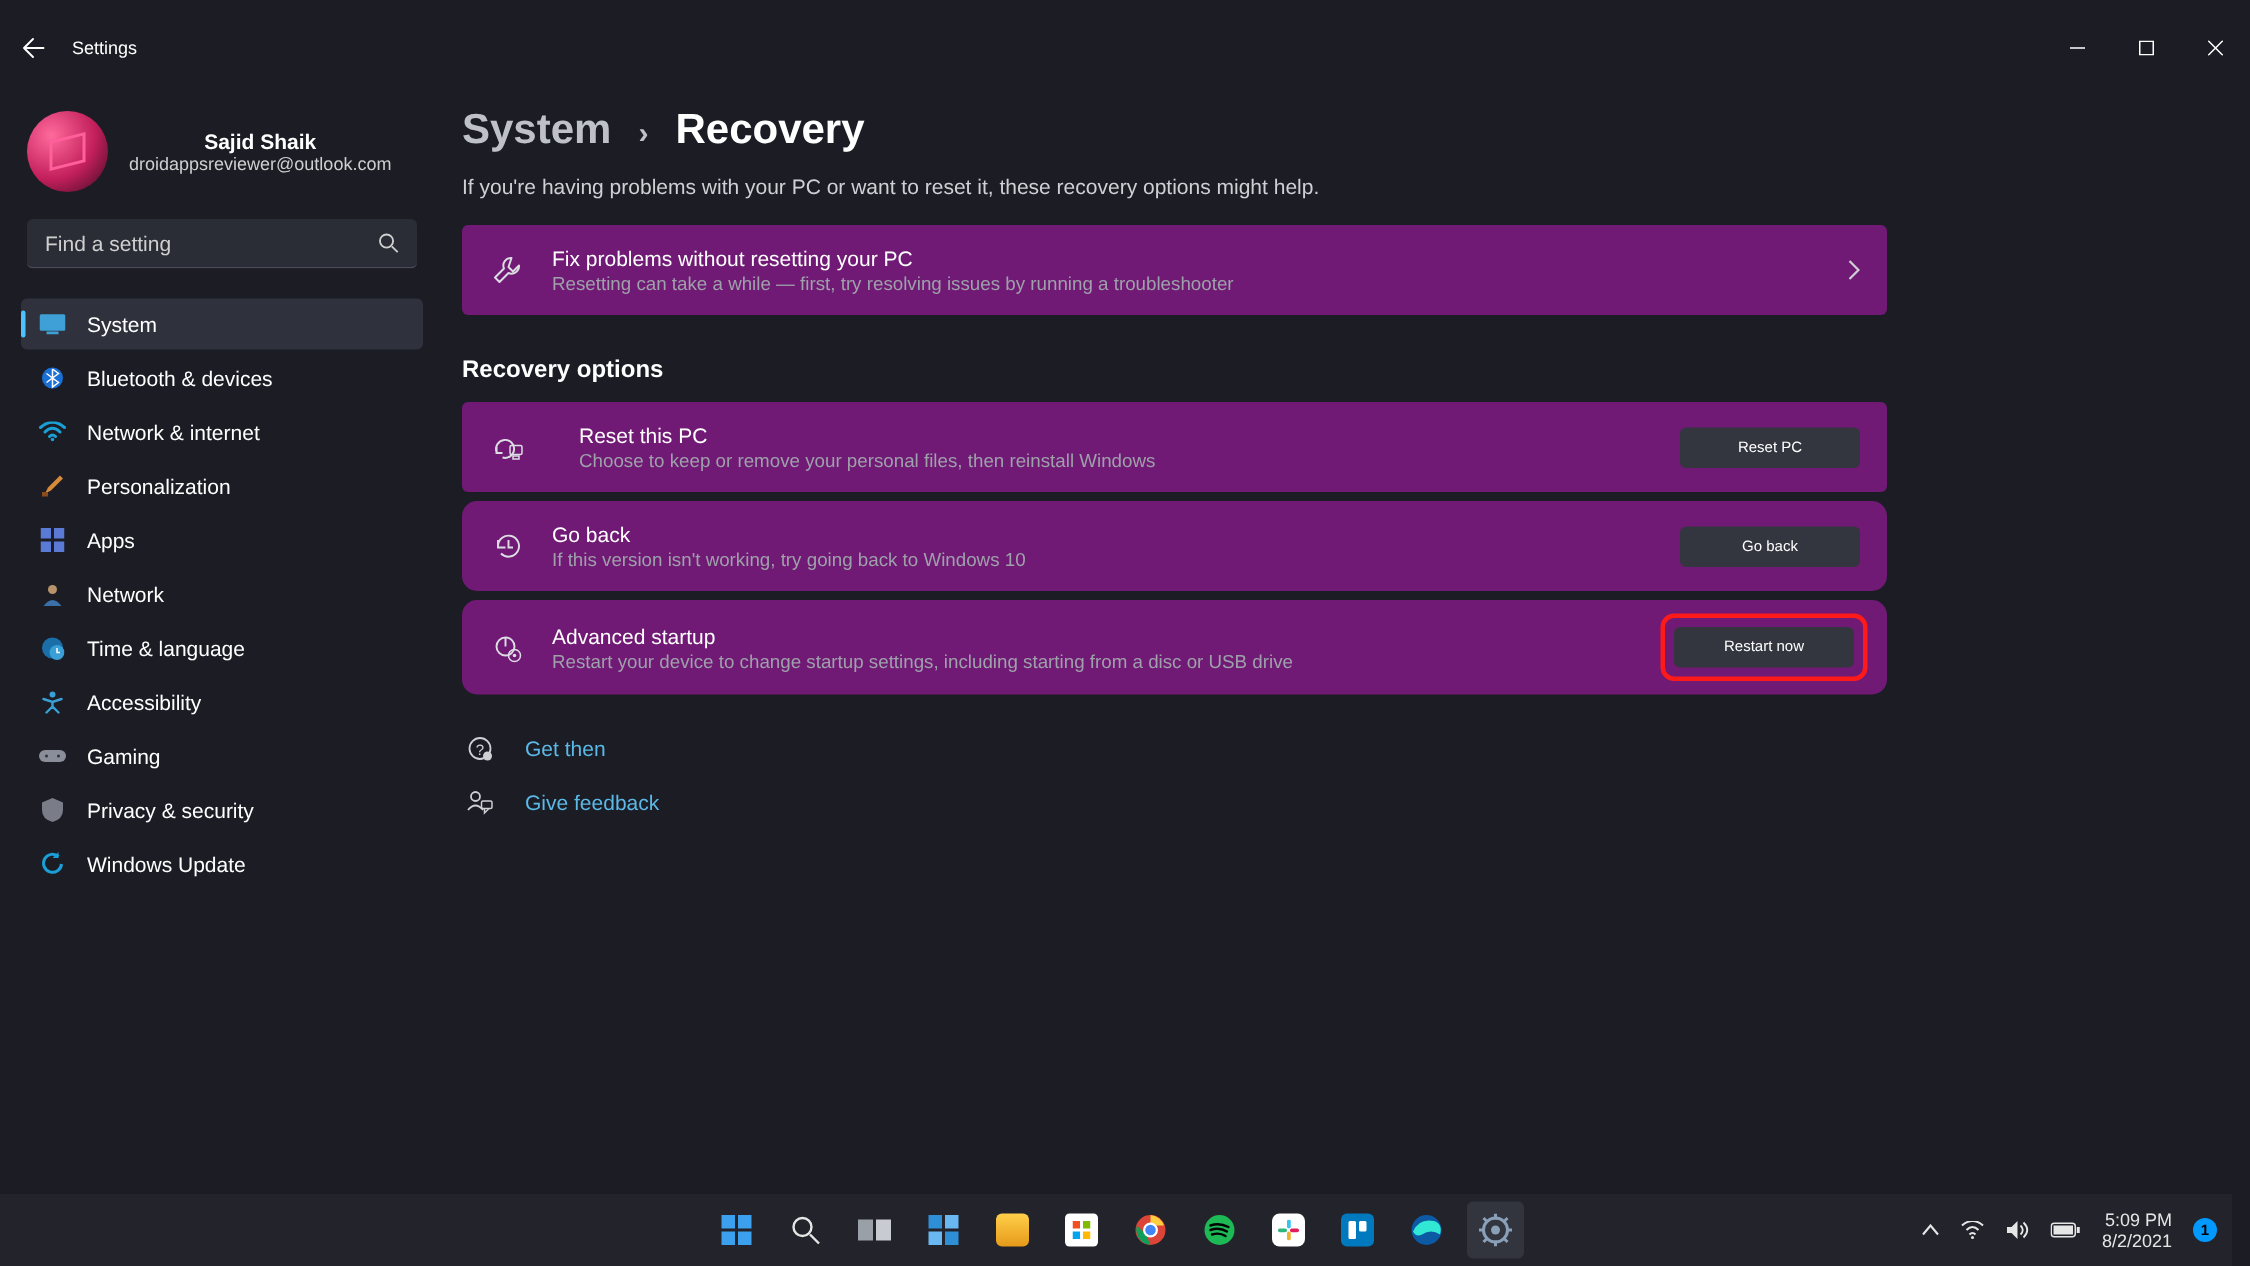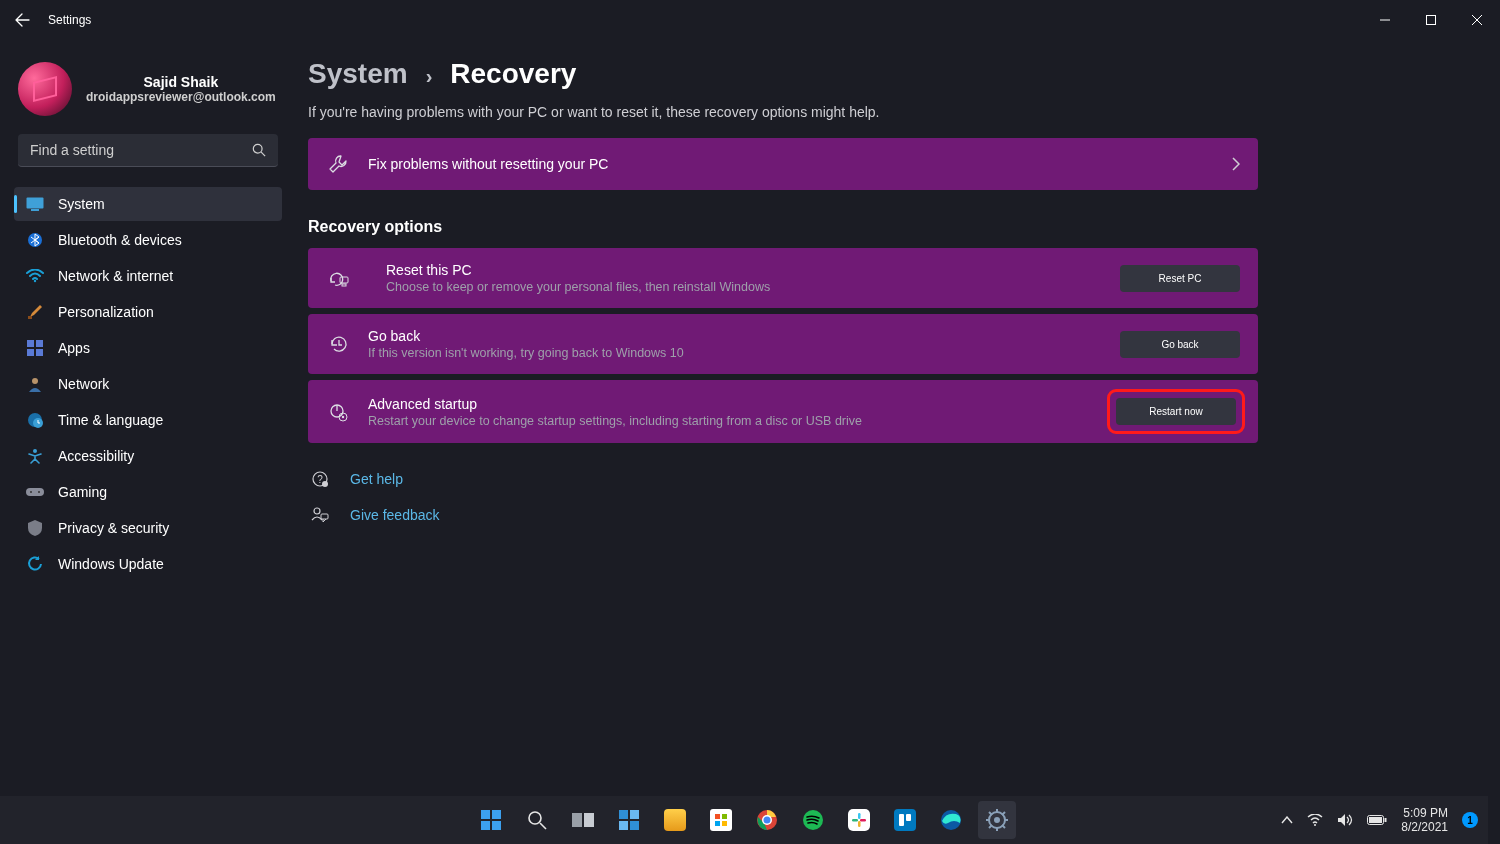--- a/index.html
+++ b/index.html
@@ -1,43 +1,43 @@
 <!DOCTYPE html>
 <html><head>
 <meta charset="utf-8">
 <style>
   * { box-sizing: border-box; margin: 0; padding: 0; font-family: "Segoe UI", sans-serif; }
   html, body { width: 1500px; height: 844px; background: #1b1c24; color: #fff; overflow: hidden; }
-  .titlebar { display: flex; align-items: center; justify-content: space-between; height: 40px; padding-left: 12px; }
+  .titlebar { display: flex; align-items: center; justify-content: space-between; height: 40px; padding-left: 12px; margin-top: 12px; }
   .titlebar-left { display: flex; align-items: center; gap: 16px; }
   .back-btn { width: 20px; height: 20px; display:flex; align-items:center; justify-content:center; cursor:pointer; }
   .titlebar-title { font-size: 12px; color: #fff; }
   .win-controls { display: flex; }
   .win-btn { width: 46px; height: 32px; display:flex; align-items:center; justify-content:center; cursor:pointer; }
   .app-body { display: flex; flex-direction: row; width: 100%; height: calc(100% - 40px - 48px); }
   .sidebar { width: 290px; padding: 16px 8px 0 14px; display:flex; flex-direction:column; }
   .user-block { display:flex; align-items:center; gap:14px; padding: 6px 4px 18px 4px; text-align: center; }
   .avatar { width:54px; height:54px; border-radius:50%; background: radial-gradient(circle at 30% 30%, #ff6a9b, #c21f5b 55%, #3a0b21); display:flex; align-items:center; justify-content:center; }
   .avatar-inner { width:24px; height:20px; border:2px solid #ff5f9a; transform: skewY(-14deg); }
   .user-name { font-size:14px; font-weight:600; }
-  .user-mail { font-size:12px; color:#cfcfcf;font-weight:bold; }
+  .user-mail { font-size:12px; color:#cfcfcf; }
   .search { display:flex; align-items:center; justify-content:space-between; background:#2b2d36; border-bottom:1px solid #4a4c57; border-radius:4px; padding:8px 12px; margin: 0 4px 20px 4px; }
   .search-text { color:#cfcfcf; font-size:14px; }
   .nav { display:flex; flex-direction:column; gap:2px; }
   .nav-item { display:flex; align-items:center; gap:14px; padding:8px 12px; border-radius:4px; cursor:pointer; font-size:14px; }
   .nav-item.selected { background:#2f313c; position:relative; }
   .nav-item.selected::before { content:""; position:absolute; left:0; top:8px; bottom:8px; width:3px; background:#4cc2ff; border-radius:2px; }
   .nav-icon { width:18px; height:18px; display:flex; align-items:center; justify-content:center; font-size:14px; }
   .main { flex:1; padding: 18px 24px 0 18px; overflow:auto; }
   .breadcrumb { display:flex; align-items:baseline; gap:18px; font-size:28px; font-weight:600; }
   .crumb-parent { color:#bfc1c9; cursor:pointer; }
   .crumb-sep { color:#bfc1c9; font-size:20px; }
   .subtext { color:#cfcfd4; font-size:14px; margin-top:14px; }
   .card, .row-card { background:#701a75; border-radius:4px; margin-top:18px; display:flex; align-items:center; padding:14px 18px; gap:18px; max-width: 950px; }
-  .row-card { margin-top:6px; }
+  .row-card { margin-top:6px;border-radius:10px; }
   .section-title { font-size:16px; font-weight:600; margin-top:28px; }
   .card-icon { width:24px; height:24px; display:flex; align-items:center; justify-content:center; color:#dcdde3; }
   .card-text { flex:1; display:flex; flex-direction:column; }
   .card-title { font-size:14px; color:#fff; }
   .card-desc { font-size:12.5px; color:#9ea0aa; margin-top:2px; }
   .chev { color:#cfcfd4; }
   .pill-btn { background:#33353f; border:none; color:#fff; padding:8px 26px; border-radius:4px; font-size:10px; cursor:pointer; min-width:120px; }
   .highlight { outline:3px solid #ff1a1a; outline-offset:2px; border-radius:4px; padding:4px; }
   .links { margin-top:24px; display:flex; flex-direction:column; gap:12px; }
   .link-row { display:flex; align-items:center; gap:18px; font-size:14px; }
@@ -219,20 +219,21 @@
     <div class="subtext">If you're having problems with your PC or want to reset it, these recovery options might help.</div>
 
     <div class="card">
       <div class="card-icon">
         <svg width="20" height="20" viewBox="0 0 20 20">
             <path d="M13 2 A5 5 0 0 0 8 9 L2 15 L5 18 L11 12 A5 5 0 0 0 18 7 L14 11 L11 8 Z" stroke="#dcdde3" stroke-width="1.3" fill="none" stroke-linejoin="round"></path>
           </svg>
       </div>
       <div class="card-text">
         <span class="card-title">Fix problems without resetting your PC</span>
+        <span class="card-desc">Resetting can take a while — first, try resolving issues by running a troubleshooter</span>
       </div>
       <span class="chev">
           <svg width="8" height="14" viewBox="0 0 8 14">
             <path d="M1 1 L7 7 L1 13" stroke="#cfcfd4" stroke-width="1.5" fill="none"></path>
           </svg>
         </span>
     </div>
 
     <div class="section-title">Recovery options</div>
 
@@ -287,21 +288,21 @@
 
     <div class="links">
       <div class="link-row">
         <span class="card-icon">
             <svg width="18" height="18" viewBox="0 0 18 18">
               <circle cx="9" cy="9" r="7" stroke="#cfcfd4" fill="none" stroke-width="1.2"></circle>
               <text x="9" y="13" text-anchor="middle" fill="#cfcfd4" font-size="10">?</text>
               <circle cx="14" cy="14" r="3" fill="#cfcfd4"></circle>
             </svg>
           </span>
-        <span class="link-text">Get help</span>
+        <span class="link-text">Get then</span>
       </div>
       <div class="link-row">
         <span class="card-icon">
             <svg width="18" height="18" viewBox="0 0 18 18">
               <circle cx="6" cy="5" r="3" stroke="#cfcfd4" fill="none" stroke-width="1.2"></circle>
               <path d="M1 14 Q6 8 11 14" stroke="#cfcfd4" fill="none" stroke-width="1.2"></path>
               <rect x="10" y="8" width="7" height="5" rx="1" stroke="#cfcfd4" fill="none"></rect>
               <path d="M12 13 L12 16 L15 13" stroke="#cfcfd4" fill="none"></path>
             </svg>
           </span>

